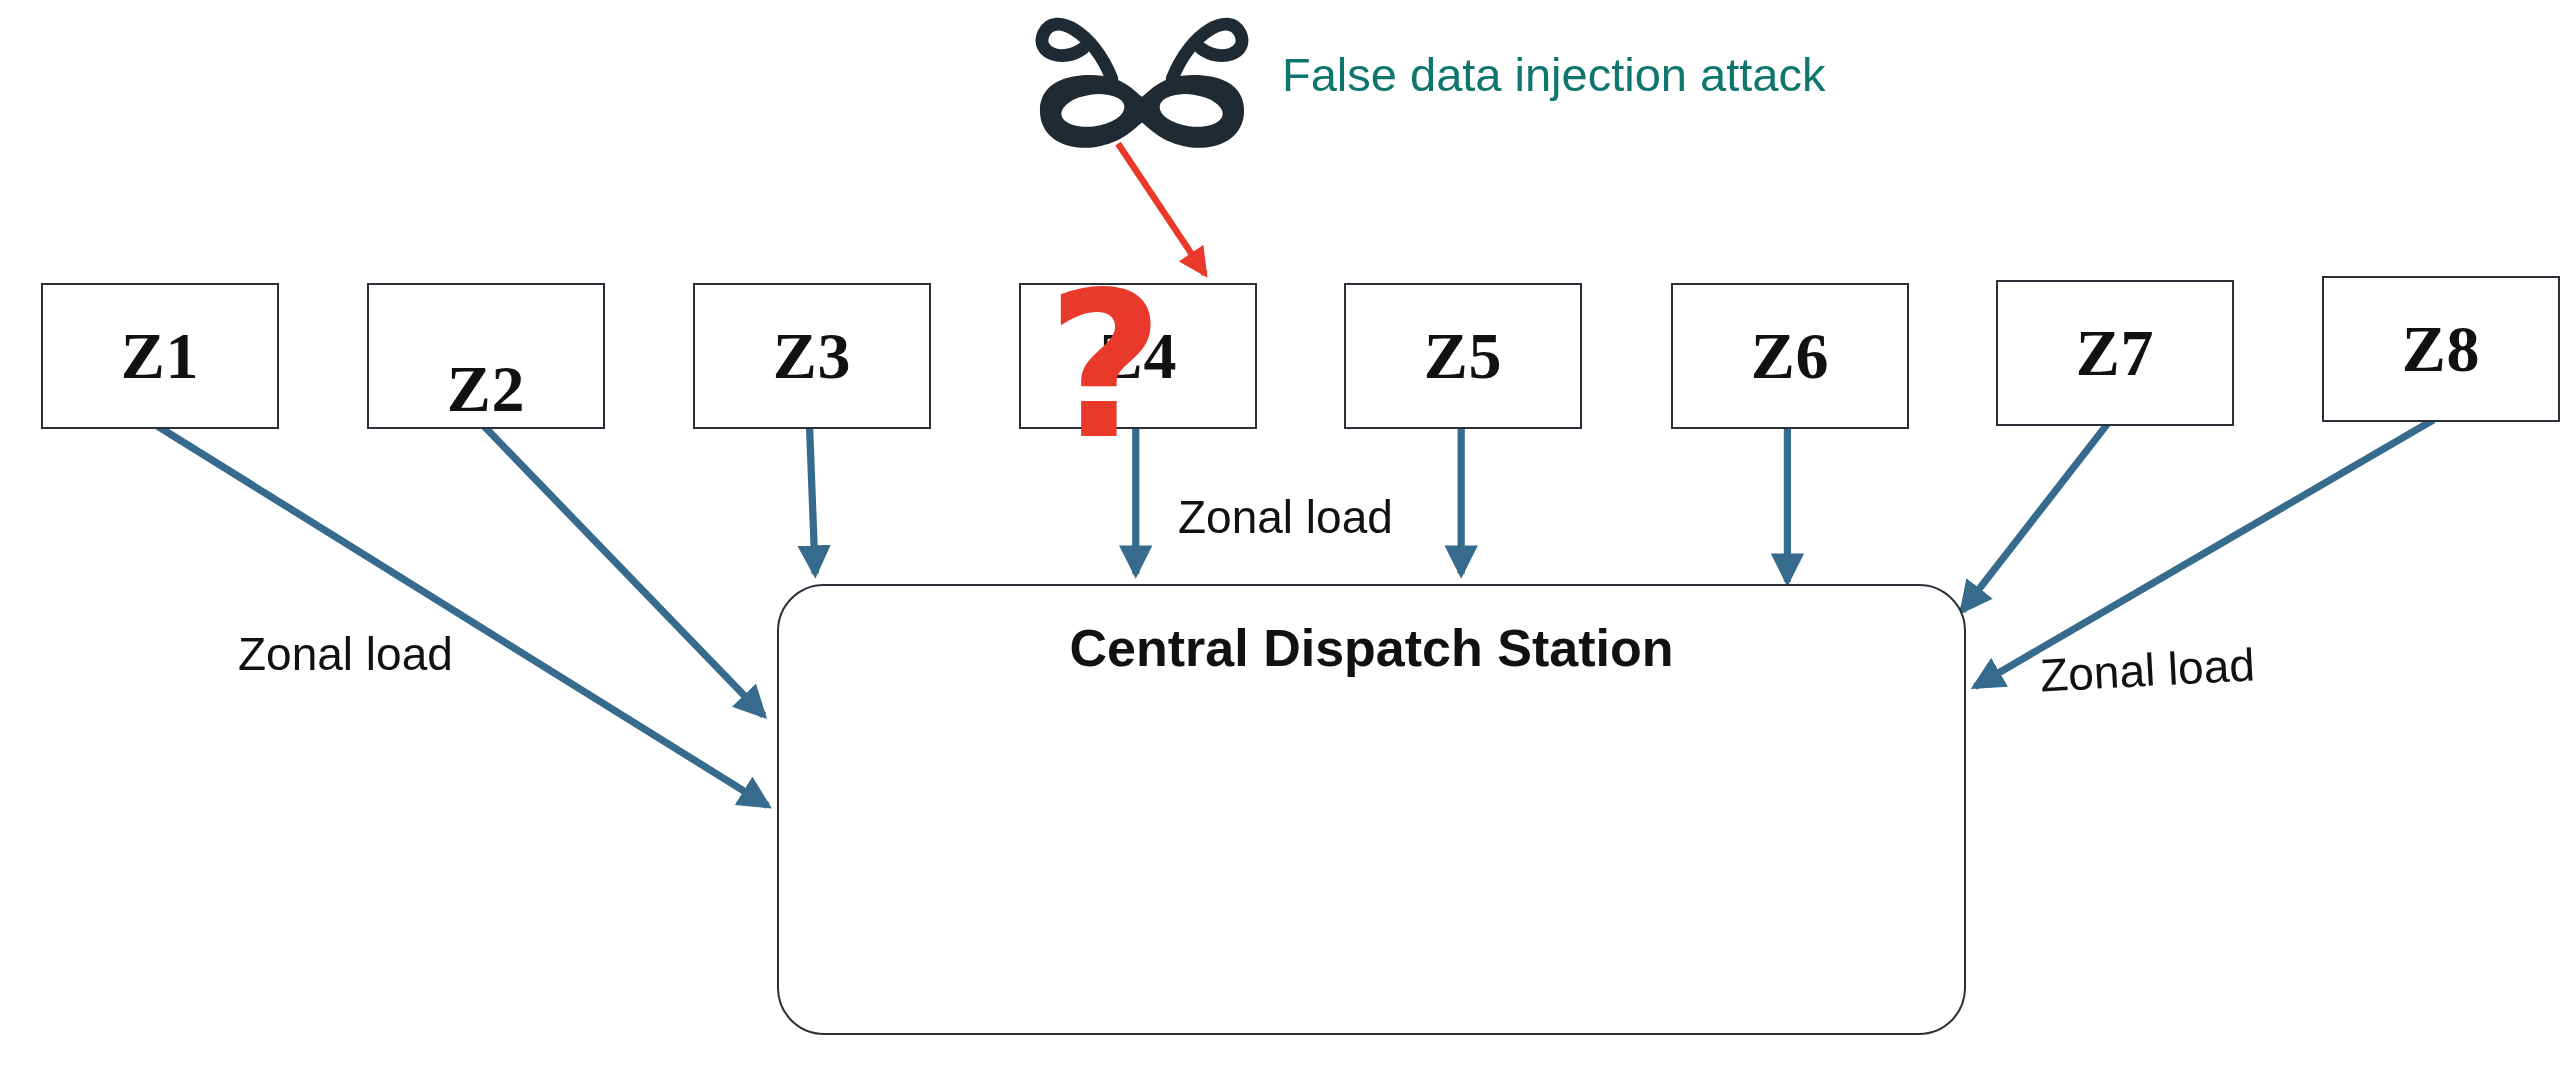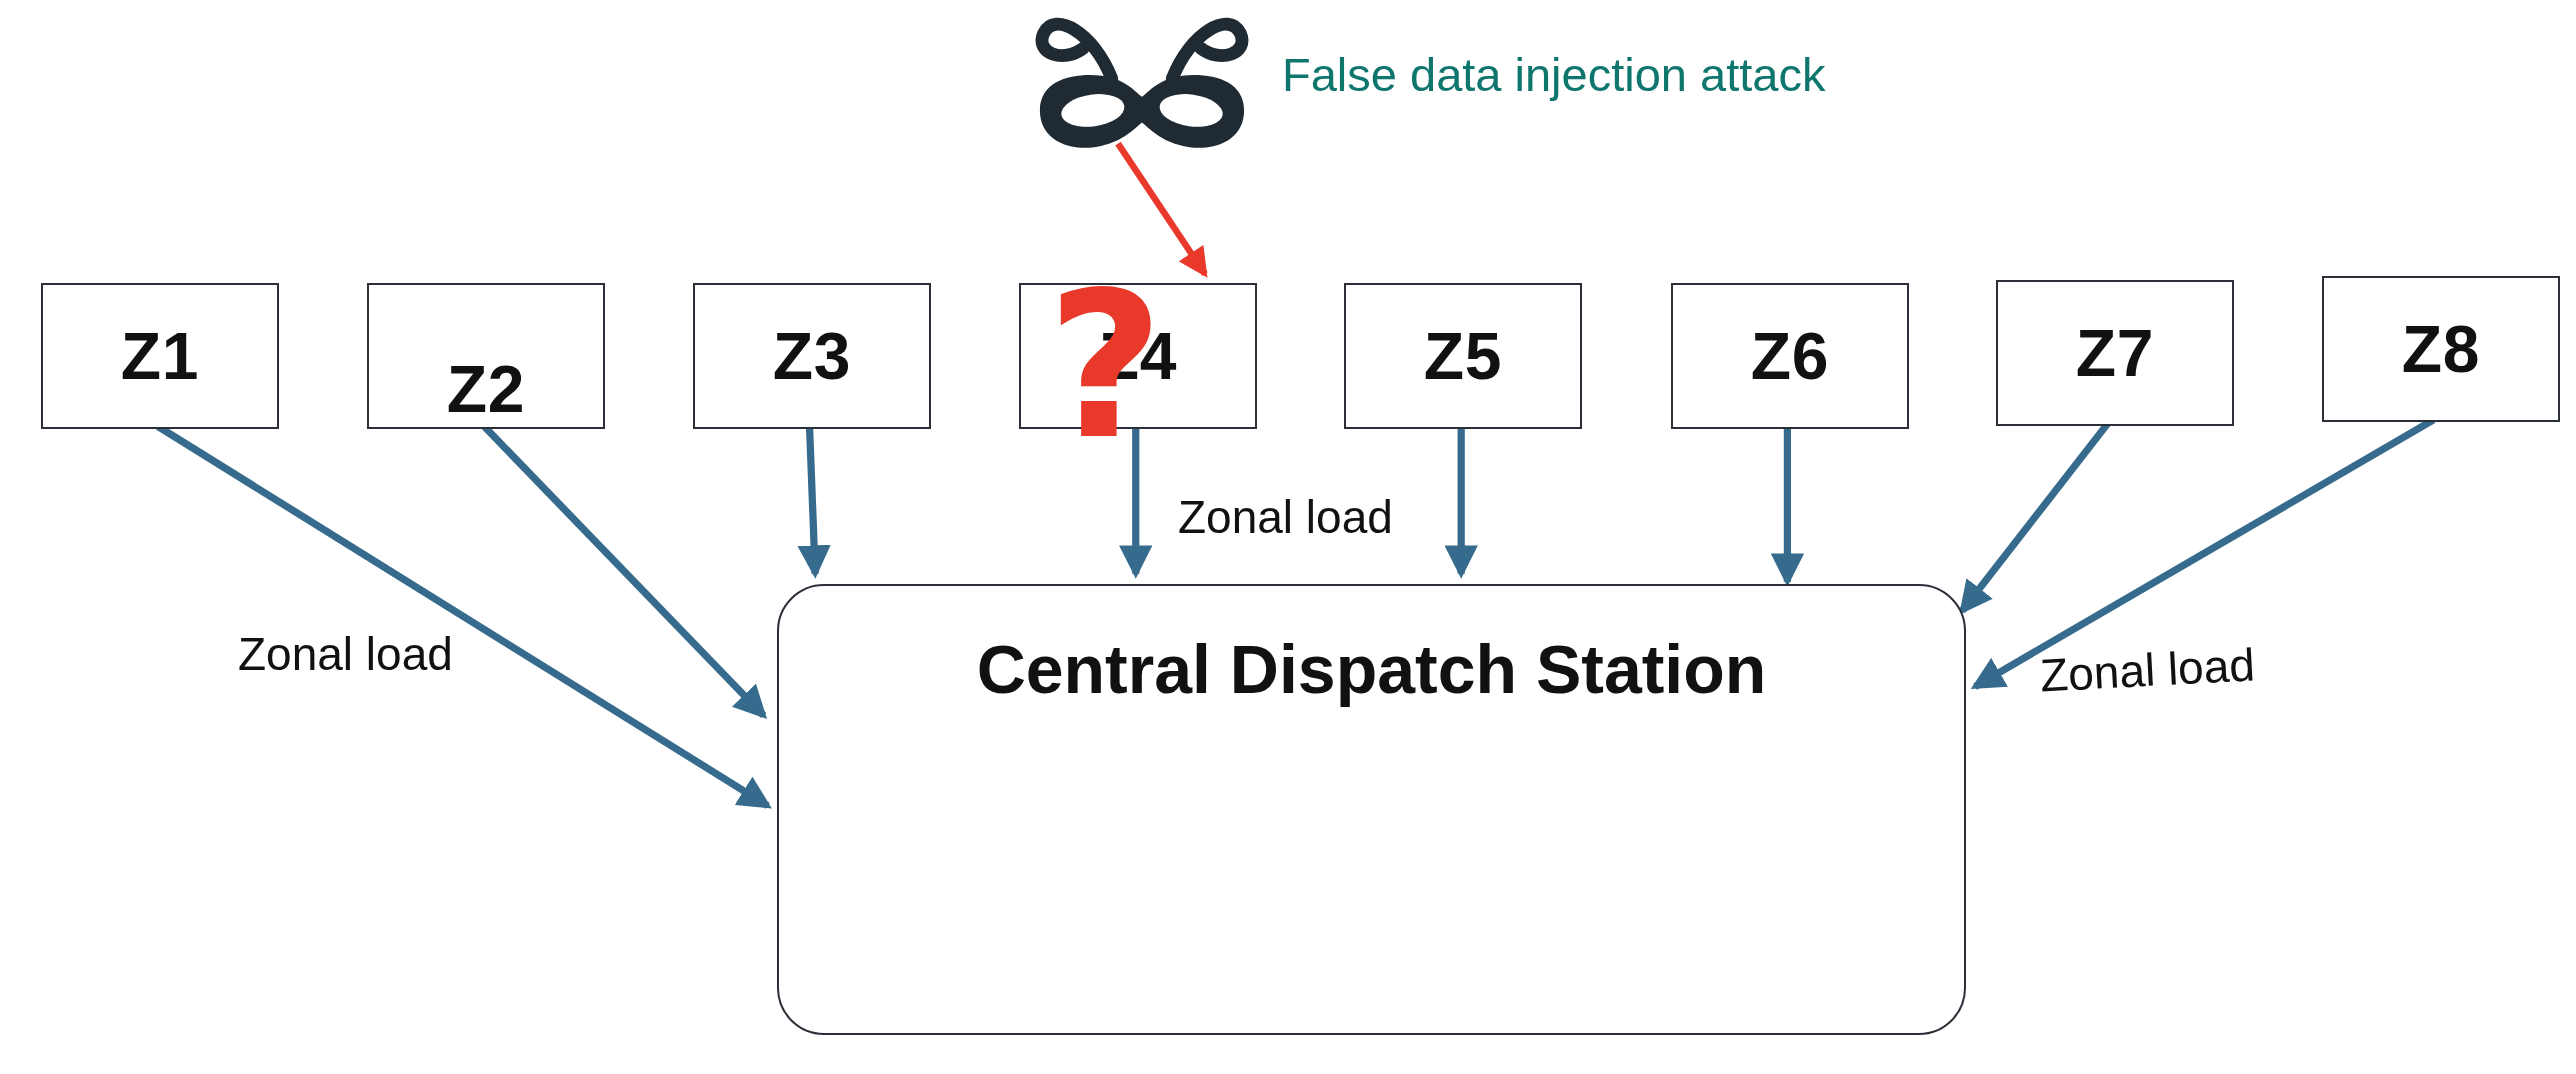--- a/index.html
+++ b/index.html
@@ -44,20 +44,21 @@
     display: flex;
     align-items: center;
     justify-content: center;
     z-index: 2;
   }
   .zone-box span {
     font-size: 66px;
     font-weight: 700;
     color: #111111;
     letter-spacing: 0.8px;
+    font-family: Liberation Serif, serif;
   }
   .zb1 { left: 41px; }
   .zb2 { left: 367px; align-items: flex-end; }
   .zb3 { left: 693px; text-align: right; }
   .zb4 { left: 1019px; }
   .zb5 { left: 1344px; }
   .zb6 { left: 1671px; }
   .zb7 { left: 1996px; top: 280px; }
   .zb8 { left: 2322px; top: 276px; }
 
@@ -67,23 +68,23 @@
     top: 584px;
     width: 1189px;
     height: 451px;
     border: 2.4px solid var(--box-border, #2a3442);
     border-radius: 47px;
     background: #ffffff;
     z-index: 2;
     box-sizing: border-box;
   }
   .central-title {
-    margin-top: 44px;
+    margin-top: 32px;
     text-align: center;
-    font-size: 68px;
+    font-size: 52px;
     font-weight: 700;
     color: #111111;
   }
 
   .mask-icon {
     position: absolute;
     left: 1021px;
     top: 4.8px;
     width: 242px;
     height: 161px;

